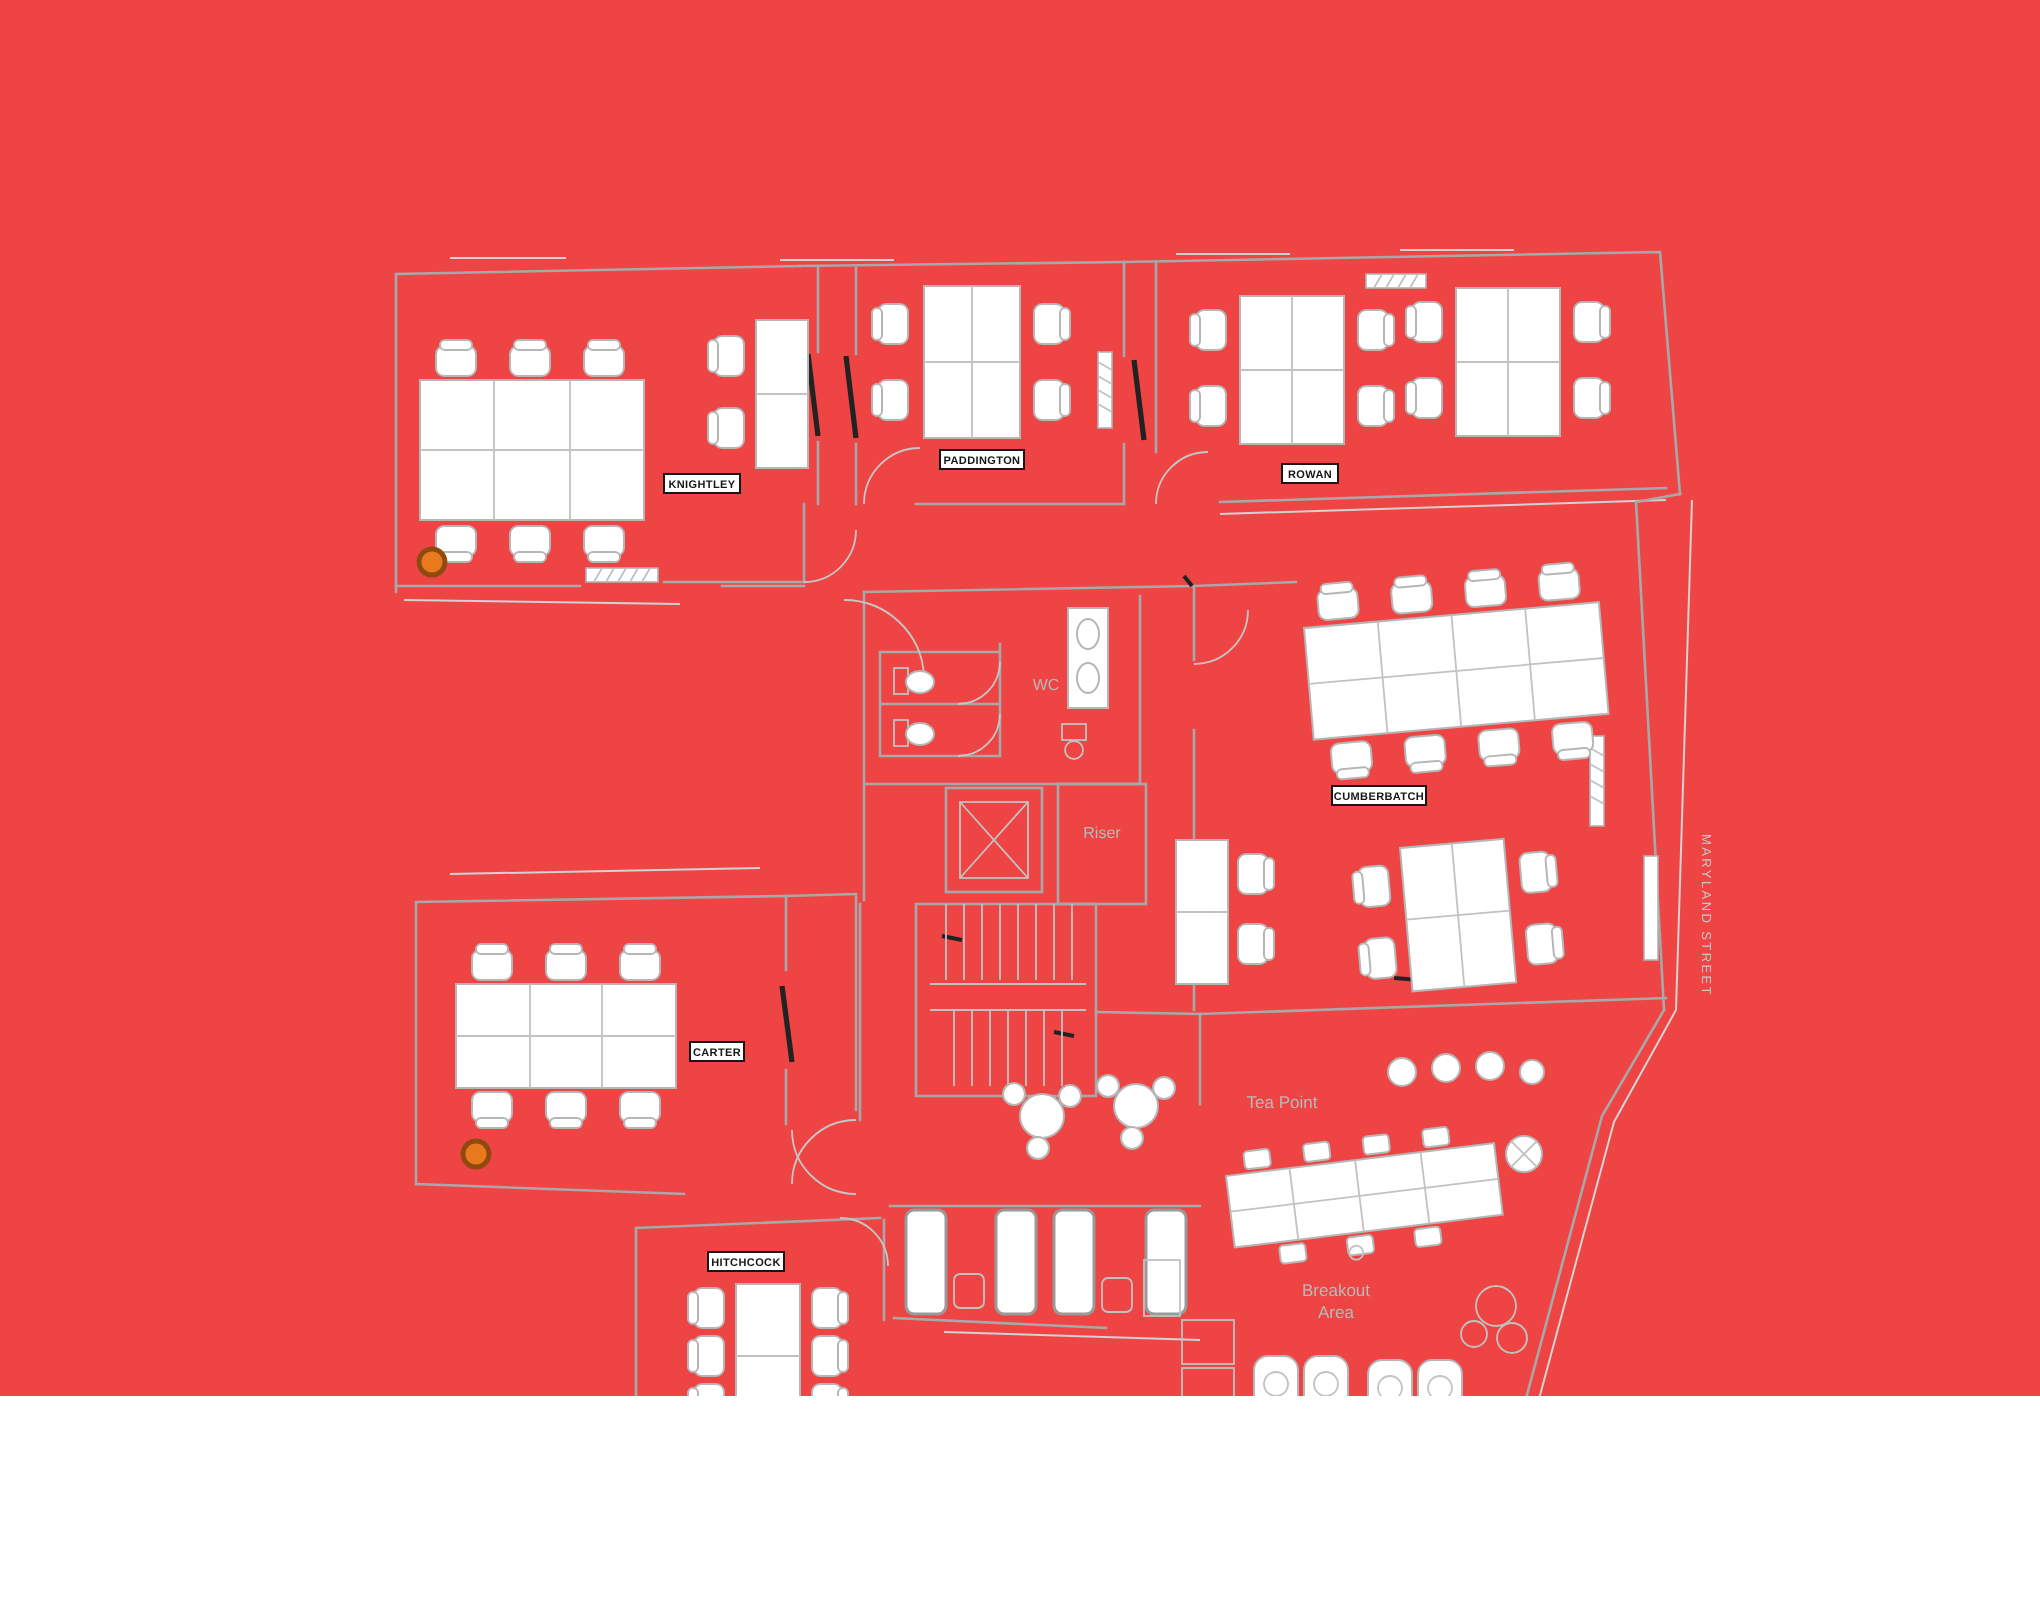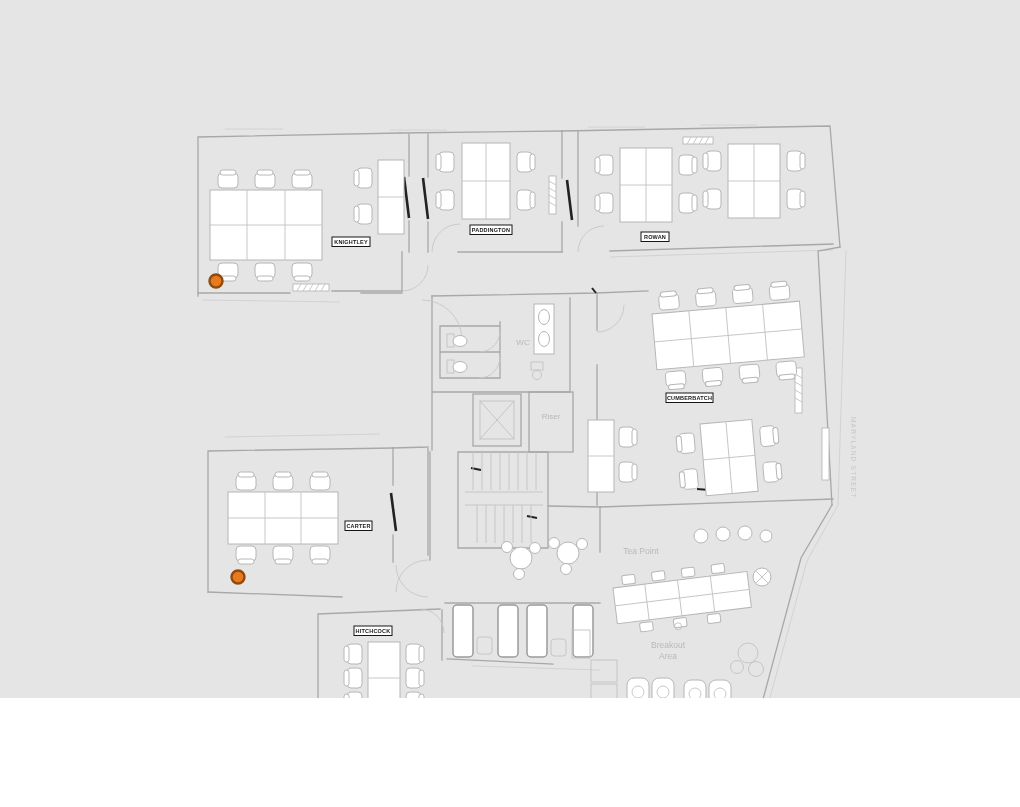--- a/index.html
+++ b/index.html
@@ -1,16 +1,16 @@
 <!DOCTYPE html>
 <html><head>
 <meta charset="utf-8">
 <style>
   html,body{margin:0;padding:0;background:#ffffff;}
-  .stage{position:relative;width:1020px;height:698px;background:#e5e5e5;overflow:hidden;
+  .stage{position:relative;width:1020px;height:698px;background:#ef4444;overflow:hidden;
          font-family:"Liberation Sans",sans-serif;}
   svg{position:absolute;left:0;top:0;}
   .wall{stroke:#a8a8a8;fill:none;stroke-width:1.3;stroke-linecap:square;}
   .wall2{stroke:#d2d2d2;fill:none;stroke-width:1;}
   .furn{stroke:#b6b6b6;fill:#ffffff;stroke-width:1;}
   .furnln{stroke:#c2c2c2;fill:none;stroke-width:.9;}
   .sofa{stroke:#9a9a9a;fill:#ffffff;stroke-width:1.5;}
   .dark{stroke:#222222;stroke-width:2.6;fill:none;}
   .darkthin{stroke:#222;stroke-width:2;fill:none;}
   .arc{stroke:#c6c6c6;fill:none;stroke-width:.9;}

